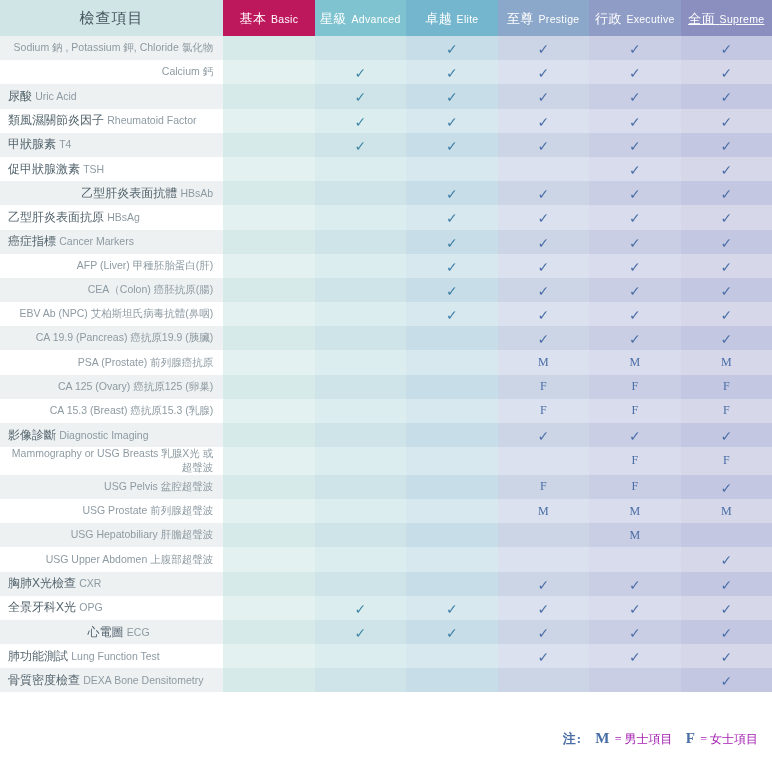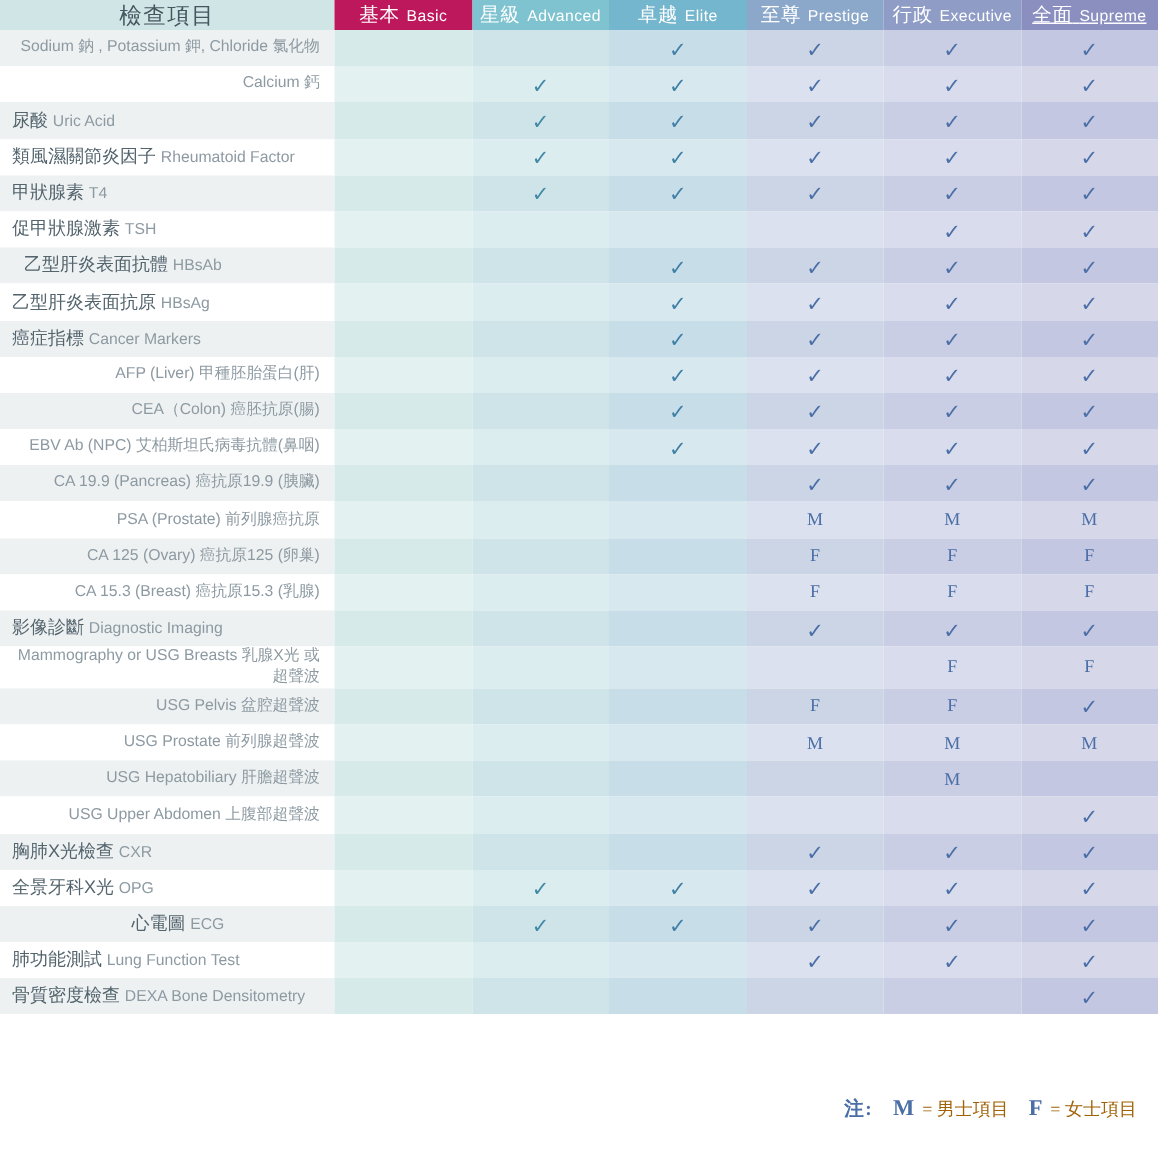--- a/index.html
+++ b/index.html
@@ -9,21 +9,21 @@
     font-family:"Liberation Sans", sans-serif;
     color:#5a6a72;
     overflow:hidden;
   }
   #wrap{width:772px;height:766px;position:relative;}
   table{border-collapse:collapse;width:772px;table-layout:fixed;}
   th,td{padding:0;margin:0;}
 
   
   thead th{
-    height:20px;
+    height:36px;
     vertical-align:middle;
     text-align:center;
     color:#ffffff;
     font-weight:normal;
     white-space:nowrap;
   }
   th.item-head{
     width:222px;
     background:#cfe5e6;
     color:#46565e;
@@ -98,21 +98,21 @@
     position:absolute;
     right:14px;
     bottom:18px;
     font-size:13px;
     color:#7b8a92;
     font-family:"Liberation Serif", serif;
     white-space:nowrap;
   }
   #note .lbl{color:#4a6ea6;font-weight:bold;letter-spacing:1px;}
   #note .sym{color:#4a6ea6;font-size:15px;font-weight:bold;margin:0 2px 0 10px;}
-  #note .txt{color:#a16207;font-size:12px;}
+  #note .txt{color:#a21caf;font-size:12px;}
 </style>
 </head>
 <body>
 
 <div id="wrap">
 
   <table>
     <thead>
       <tr>
         <th class="item-head">檢查項目</th>
@@ -191,21 +191,21 @@
         <tr class="odd">
           <td class="label left-align" style="text-align: left; padding-left: 8px;"><span class="cn">促甲狀腺激素</span> <span class="en">TSH</span></td>
           <td class="c1"></td>
           <td class="c2"></td>
           <td class="c3"></td>
           <td class="c4"></td>
           <td class="c5"><span class="tick">✓</span></td>
           <td class="c6"><span class="tick">✓</span></td>
         </tr>
         <tr class="even">
-          <td class="label left-align" style="text-align: left; padding-left: 16px;"><span class="cn">乙型肝炎表面抗體</span> <span class="en">HBsAb</span></td>
+          <td class="label left-align" style="text-align: right; padding-left: 16px;"><span class="cn">乙型肝炎表面抗體</span> <span class="en">HBsAb</span></td>
           <td class="c1"></td>
           <td class="c2"></td>
           <td class="c3"><span class="tick">✓</span></td>
           <td class="c4"><span class="tick">✓</span></td>
           <td class="c5"><span class="tick">✓</span></td>
           <td class="c6"><span class="tick">✓</span></td>
         </tr>
         <tr class="odd">
           <td class="label left-align" style="text-align: left; padding-left: 8px;"><span class="cn">乙型肝炎表面抗原</span> <span class="en">HBsAg</span></td>
           <td class="c1"></td>

